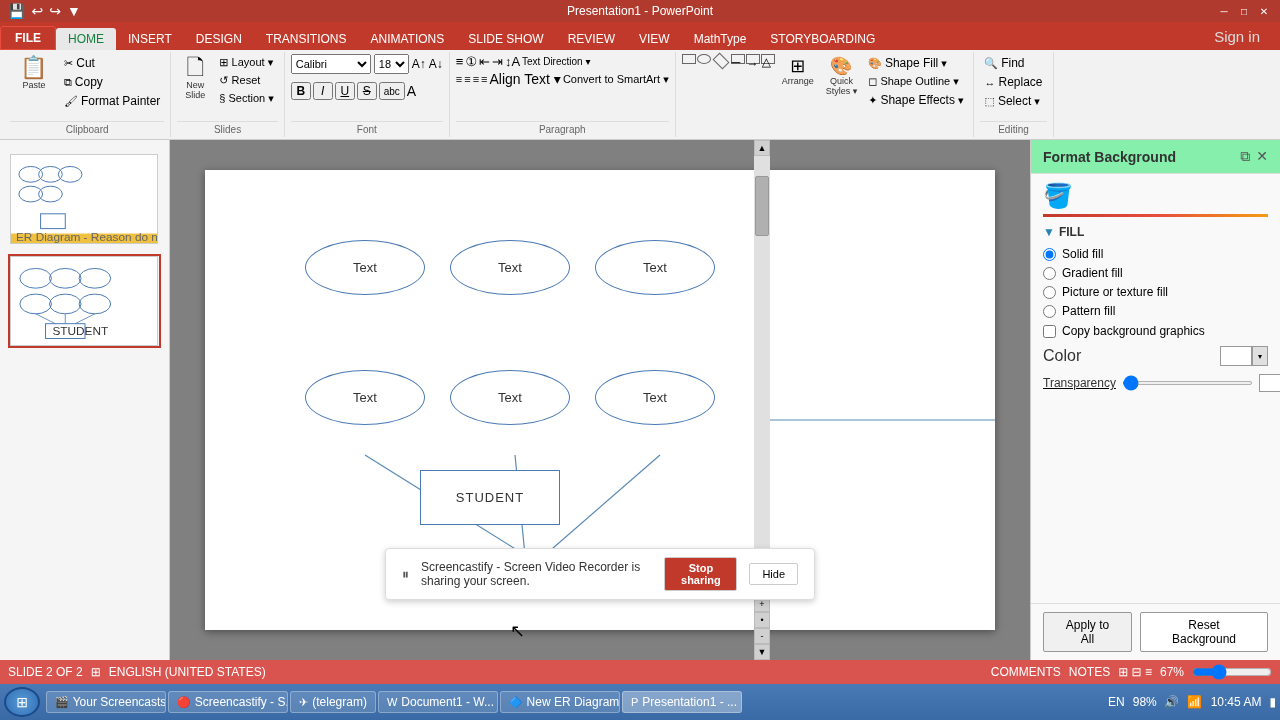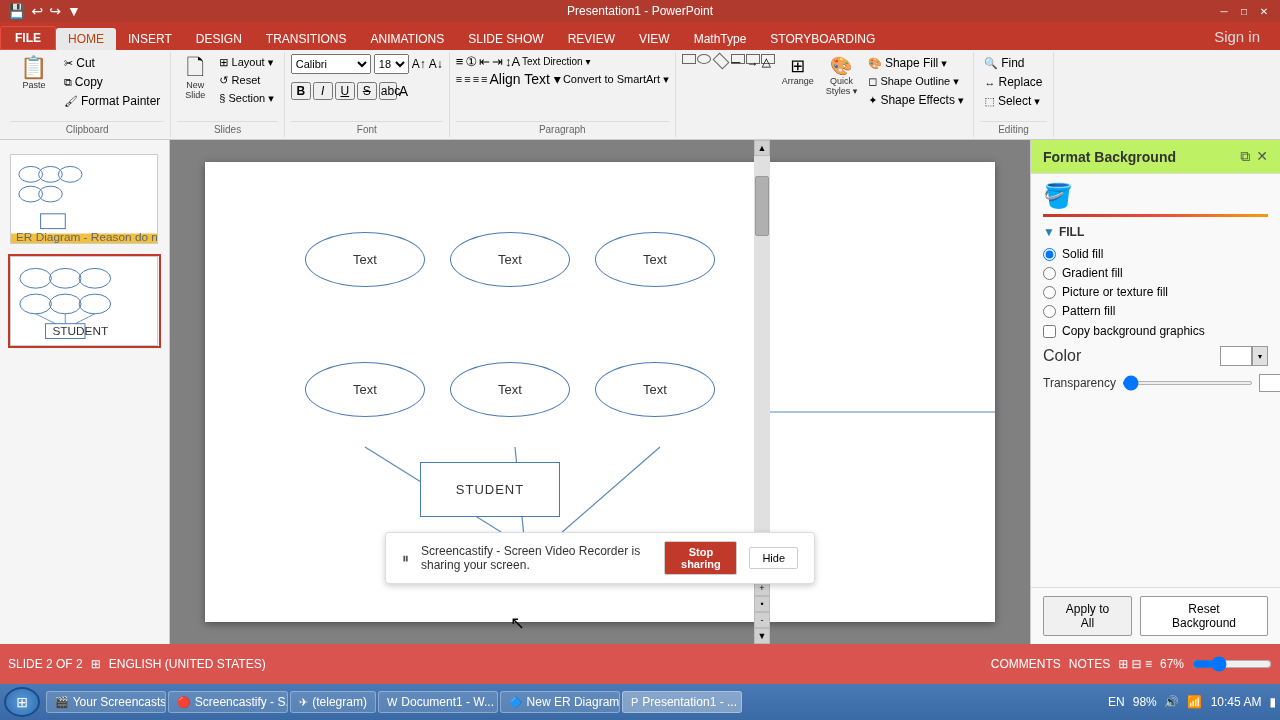--- a/index.html
+++ b/index.html
@@ -14,21 +14,21 @@
     .title-bar-controls { display: flex; gap: 4px; margin-left: auto; }
     .title-bar-btn { width: 16px; height: 16px; display: flex; align-items: center; justify-content: center; font-size: 10px; color: white; cursor: pointer; }
 
     
     .ribbon-tabs {
       height: 28px; background: #c0392b; display: flex; align-items: flex-end; padding-left: 0;
     }
     .ribbon-tab {
       padding: 4px 12px; font-size: 12px; color: white; cursor: pointer; border-top-left-radius: 3px; border-top-right-radius: 3px;
     }
-    .ribbon-tab.active { background: #e8e8e8; color: #c2410c; }
+    .ribbon-tab.active { background: #e8e8e8; color: #15803d; }
     .ribbon-tab.file { background: #c0392b; color: white; font-weight: bold; padding: 4px 14px; border: 1px solid #e74c3c; }
     .ribbon-tab.sign-in { margin-left: auto; margin-right: 8px; font-size: 15px; color: #ddd; align-self: center; }
 
     
     .ribbon {
       height: 90px; background: #f2f2f2; border-bottom: 1px solid #ccc; display: flex; align-items: stretch; padding: 2px 4px;
     }
     .ribbon-group {
       display: flex; flex-direction: column; align-items: center; border-right: 1px solid #ddd;
       padding: 2px 6px; min-width: fit-content;
@@ -58,44 +58,44 @@
     .slide-canvas { width: 790px; height: 460px; background: white; position: relative; box-shadow: 0 2px 8px rgba(0,0,0,0.4); }
 
     
     .v-scroll { width: 16px; background: #e8e8e8; display: flex; flex-direction: column; align-items: center; }
     .scroll-btn { width: 16px; height: 16px; background: #d0d0d0; display: flex; align-items: center; justify-content: center; font-size: 9px; cursor: pointer; border: 1px solid #bbb; }
     .scroll-track { flex: 1; background: #e0e0e0; width: 100%; position: relative; }
     .scroll-thumb { width: 14px; height: 60px; background: #b0b0b0; border: 1px solid #999; margin: 0 auto; margin-top: 20px; border-radius: 2px; }
 
     
     .right-panel { width: 250px; background: #f9f9f9; border-left: 1px solid #ccc; display: flex; flex-direction: column; }
-    .right-panel-header { background: #bef264; padding: 8px 12px; border-bottom: 1px solid #ddd; display: flex; align-items: center; justify-content: space-between; }
+    .right-panel-header { background: #86efac; padding: 8px 12px; border-bottom: 1px solid #ddd; display: flex; align-items: center; justify-content: space-between; }
     .right-panel-title { font-size: 14px; font-weight: 600; color: #333; }
     .right-panel-icons { display: flex; gap: 6px; }
     .panel-icon { font-size: 14px; cursor: pointer; color: #555; }
     .right-panel-content { padding: 8px 12px; flex: 1; }
     .fill-section { margin-top: 8px; }
     .fill-header { display: flex; align-items: center; gap: 4px; font-size: 12px; font-weight: 600; color: #333; cursor: pointer; margin-bottom: 8px; }
     .fill-option { display: flex; align-items: center; gap: 6px; margin: 5px 0; font-size: 12px; }
     .fill-option input[type=radio] { margin: 0; }
     .color-row { display: flex; align-items: center; margin: 8px 0; }
     .color-label { font-size: 16px; color: #333; flex: 1; }
     .color-swatch { width: 32px; height: 20px; background: white; border: 1px solid #999; cursor: pointer; display: flex; align-items: center; justify-content: center; }
     .color-dropdown { width: 16px; height: 20px; background: #e0e0e0; border: 1px solid #999; cursor: pointer; display: flex; align-items: center; justify-content: center; font-size: 8px; }
-    .transparency-row { display: flex; align-items: center; margin: 6px 0; }
+    .transparency-row { display: flex; align-items: center; margin: 6px 0; text-decoration: underline; }
     .trans-label { font-size: 12px; color: #333; width: 90px; }
     .trans-slider { flex: 1; height: 4px; background: #ddd; border: 1px solid #ccc; margin: 0 6px; }
     .trans-value { width: 40px; height: 18px; border: 1px solid #999; text-align: right; padding-right: 2px; font-size: 11px; }
     .hide-graphics { display: flex; align-items: center; gap: 6px; margin: 6px 0; font-size: 12px; }
     .panel-buttons { padding: 8px 12px; border-top: 1px solid #ddd; display: flex; gap: 8px; }
     .panel-btn { padding: 5px 14px; font-size: 12px; border: 1px solid #999; background: white; cursor: pointer; border-radius: 2px; }
     .panel-btn.primary { background: #f0f0f0; }
 
     
-    .status-bar { height: 40px; background: #d9534f; display: flex; align-items: center; padding: 0 8px; color: white; font-size: 11px; gap: 12px; }
+    .status-bar { height: 24px; background: #d9534f; display: flex; align-items: center; padding: 0 8px; color: white; font-size: 11px; gap: 12px; }
     .status-bar-left { display: flex; align-items: center; gap: 8px; }
     .status-bar-right { margin-left: auto; display: flex; align-items: center; gap: 8px; }
 
     
     .taskbar { height: 36px; background: linear-gradient(to bottom, #4a7ab5, #3a6aa5); display: flex; align-items: center; padding: 0 4px; gap: 2px; }
     .taskbar-btn { padding: 3px 8px; background: rgba(255,255,255,0.15); border: 1px solid rgba(255,255,255,0.3); border-radius: 3px; color: white; font-size: 11px; cursor: pointer; display: flex; align-items: center; gap: 4px; max-width: 120px; overflow: hidden; white-space: nowrap; }
     .taskbar-btn.active { background: rgba(255,255,255,0.35); }
     .start-btn { width: 36px; height: 30px; background: radial-gradient(circle, #5b9bd5, #2e6db4); border-radius: 50%; border: 2px solid #1a4a8a; cursor: pointer; display: flex; align-items: center; justify-content: center; color: white; font-size: 14px; margin-right: 4px; }
 
     
@@ -189,21 +189,21 @@
         <select style="font-size:11px;width:80px;height:20px;"><option>Calibri</option></select>
         <select style="font-size:11px;width:35px;height:20px;"><option>18</option></select>
         <span style="font-size:12px;cursor:pointer;">A↑</span>
         <span style="font-size:12px;cursor:pointer;">A↓</span>
       </div>
       <div style="display:flex;gap:2px;align-items:center;">
         <button style="font-weight:bold;width:20px;height:18px;font-size:12px;cursor:pointer;">B</button>
         <button style="font-style:italic;width:20px;height:18px;font-size:12px;cursor:pointer;">I</button>
         <button style="text-decoration:underline;width:20px;height:18px;font-size:12px;cursor:pointer;">U</button>
         <button style="text-decoration:line-through;width:20px;height:18px;font-size:12px;cursor:pointer;">S</button>
-        <button style="width:18px;height:18px;font-size:12px;cursor:pointer;text-align:center;">abc</button>
+        <button style="width:26px;height:18px;font-size:10px;cursor:pointer;text-align:center;">abc</button>
         <span style="font-size:14px;cursor:pointer;">A</span>
       </div>
     </div>
     <div class="ribbon-group-label">Font</div>
   </div>
 
   <div class="ribbon-group" style="min-width:140px;">
     <div class="ribbon-group-content" style="flex-direction:column;gap:2px;">
       <div style="display:flex;gap:2px;align-items:center;">
         <span style="cursor:pointer;font-size:13px;">≡</span>

